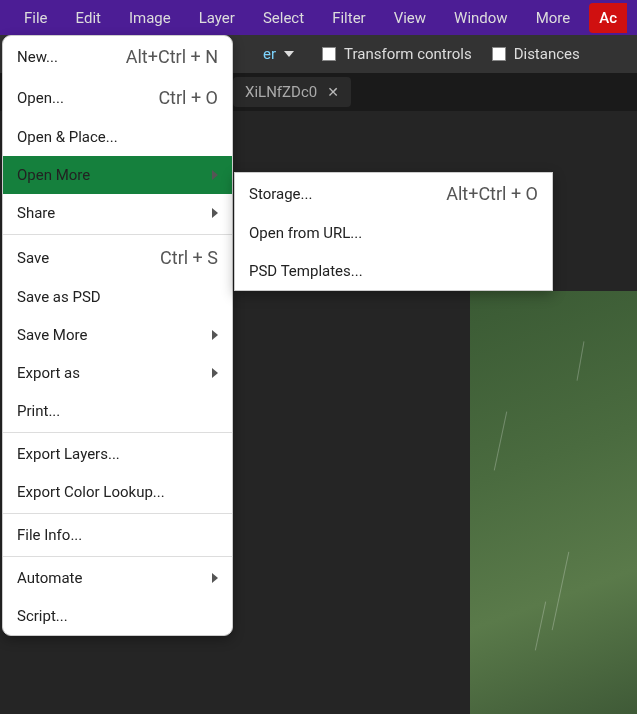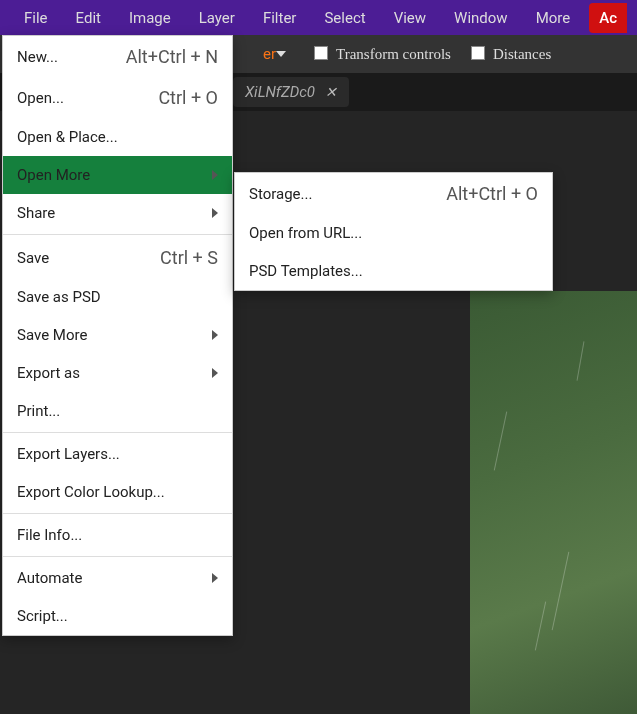--- a/index.html
+++ b/index.html
@@ -42,35 +42,35 @@
     display: flex;
     align-items: center;
     background: #333;
     height: 38px;
     padding: 0 10px;
     gap: 20px;
   }
   .dropdown-trigger {
     display: inline-flex;
     align-items: center;
-    gap: 0;
-    color: #f97316;
+    gap: 8px;
+    color: #7dd3fc;
     padding: 3px 8px;
   }
   .chevron-down {
     width: 0; height: 0;
     border-left: 5px solid transparent;
     border-right: 5px solid transparent;
     border-top: 6px solid #ddd;
   }
   .checkbox-wrap {
     display: inline-flex;
+    align-items: center;
     gap: 8px;
     color: #ddd;
-    font-family: Liberation Serif, serif;
   }
   .checkbox-box {
     width: 14px; height: 14px;
     background: #fff;
     border: 1px solid #888;
     display: inline-block;
   }
 
   
   .tab-bar {
@@ -81,21 +81,20 @@
     padding-left: 233px; 
   }
   .tab {
     display: inline-flex;
     align-items: center;
     gap: 10px;
     background: #2a2a2a;
     color: #aaa;
     padding: 6px 12px;
     border-radius: 4px;
-    font-style: italic;
   }
   .tab-close {
     color: #bbb;
     font-size: 14px;
     line-height: 1;
   }
 
   
   .canvas-area {
     position: absolute;
@@ -126,20 +125,21 @@
     color: #222;
     border: 1px solid #ccc;
     box-shadow: 0 4px 12px rgba(0,0,0,0.3);
     min-width: 230px;
     z-index: 100;
   }
   .file-menu {
     top: 35px;
     left: 2px;
     width: 231px;
+    border-radius: 9px;
   }
   .submenu {
     top: 172px;
     left: 234px;
     width: 319px;
   }
   .menu-row {
     display: flex;
     align-items: center;
     justify-content: space-between;
@@ -168,22 +168,22 @@
   }
 </style>
 </head>
 <body>
 
 <div class="menubar">
   <div class="menubar-item">File</div>
   <div class="menubar-item">Edit</div>
   <div class="menubar-item">Image</div>
   <div class="menubar-item">Layer</div>
+  <div class="menubar-item">Select</div>
   <div class="menubar-item">Filter</div>
-  <div class="menubar-item">Select</div>
   <div class="menubar-item">View</div>
   <div class="menubar-item">Window</div>
   <div class="menubar-item">More</div>
   <div class="ad-button">Ac</div>
 </div>
 
 <div class="options-bar">
   <div style="width:225px"></div>
   <div class="dropdown-trigger">
     <span>er</span>

